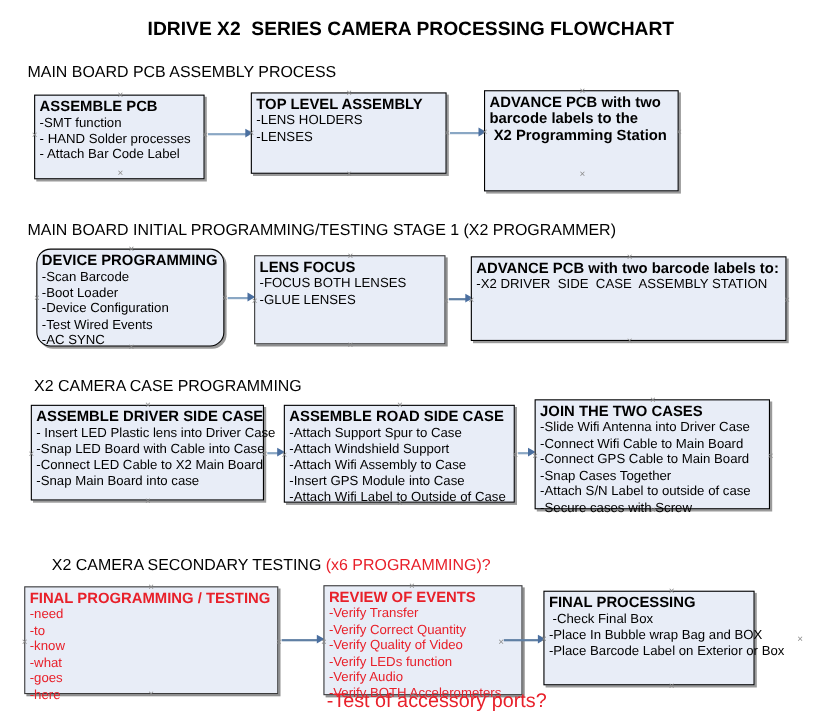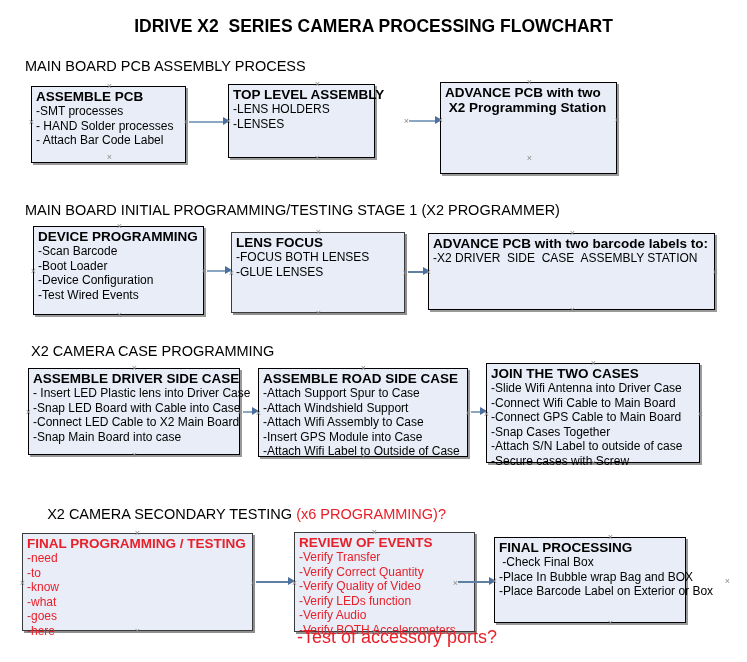--- a/index.html
+++ b/index.html
@@ -118,68 +118,70 @@
 
 <div id="canvas">
 
   <div class="chart-title">IDRIVE X2  SERIES CAMERA PROCESSING FLOWCHART</div>
 
   <div class="section-heading" style="left:25px; top:58px;">MAIN BOARD PCB ASSEMBLY PROCESS</div>
 
   <div class="node" style="left:31px; top:86px; width:155px; height:77px;">
     <div class="node-inner">
       <div class="node-title">ASSEMBLE PCB</div>
-      <div class="node-line">-SMT processes</div>
+      <div class="node-line">-SMT function</div>
       <div class="node-line">- HAND Solder processes</div>
       <div class="node-line">- Attach Bar Code Label</div>
     </div>
     <span class="handle" style="left:74px; top:-4px;"></span>
     <span class="handle" style="left:74px; top:67px;"></span>
     <span class="handle" style="left:-4px; top:32px;"></span>
     <span class="handle" style="left:151px; top:32px;"></span>
   </div>
 
   <div class="connector" style="left:189px; top:121px; width:36px;"></div>
   <div class="arrowhead" style="left:223px; top:117px;"></div>
 
-  <div class="node" style="left:228px; top:84px; width:147px; height:74px;">
+  <div class="node" style="left:228px; top:84px; width:178px; height:74px;">
     <div class="node-inner">
       <div class="node-title">TOP LEVEL ASSEMBLY</div>
       <div class="node-line">-LENS HOLDERS</div>
       <div class="node-line">-LENSES</div>
     </div>
     <span class="handle" style="left:85px; top:-4px;"></span>
     <span class="handle" style="left:85px; top:70px;"></span>
     <span class="handle" style="left:-4px; top:33px;"></span>
     <span class="handle" style="left:174px; top:33px;"></span>
   </div>
 
   <div class="connector" style="left:409px; top:120px; width:29px;"></div>
   <div class="arrowhead" style="left:435px; top:116px;"></div>
 
   <div class="node" style="left:440px; top:82px; width:177px; height:92px;">
     <div class="node-inner">
       <div class="node-title">ADVANCE PCB with two</div>
+      <div class="node-title">barcode labels to the</div>
       <div class="node-title"> X2 Programming Station</div>
     </div>
     <span class="handle" style="left:85px; top:-4px;"></span>
     <span class="handle" style="left:85px; top:72px;"></span>
     <span class="handle" style="left:-4px; top:34px;"></span>
     <span class="handle" style="left:173px; top:34px;"></span>
   </div>
 
   <div class="section-heading" style="left:25px; top:202px;">MAIN BOARD INITIAL PROGRAMMING/TESTING STAGE 1 (X2 PROGRAMMER)</div>
 
-  <div class="node" style="left:33px; top:226px; width:171px; height:89px;">
+  <div class="node" style="left:33px; top:226px; width:171px; height:89px;border-radius:13px;">
     <div class="node-inner">
       <div class="node-title">DEVICE PROGRAMMING</div>
       <div class="node-line">-Scan Barcode</div>
       <div class="node-line">-Boot Loader</div>
       <div class="node-line">-Device Configuration</div>
       <div class="node-line">-Test Wired Events</div>
+      <div class="node-line">-AC SYNC</div>
     </div>
     <span class="handle" style="left:82px; top:-4px;"></span>
     <span class="handle" style="left:82px; top:85px;"></span>
     <span class="handle" style="left:-4px; top:41px;"></span>
     <span class="handle" style="left:167px; top:41px;"></span>
   </div>
 
   <div class="connector" style="left:207px; top:270px; width:20px;"></div>
   <div class="arrowhead" style="left:225px; top:266px;"></div>
 

